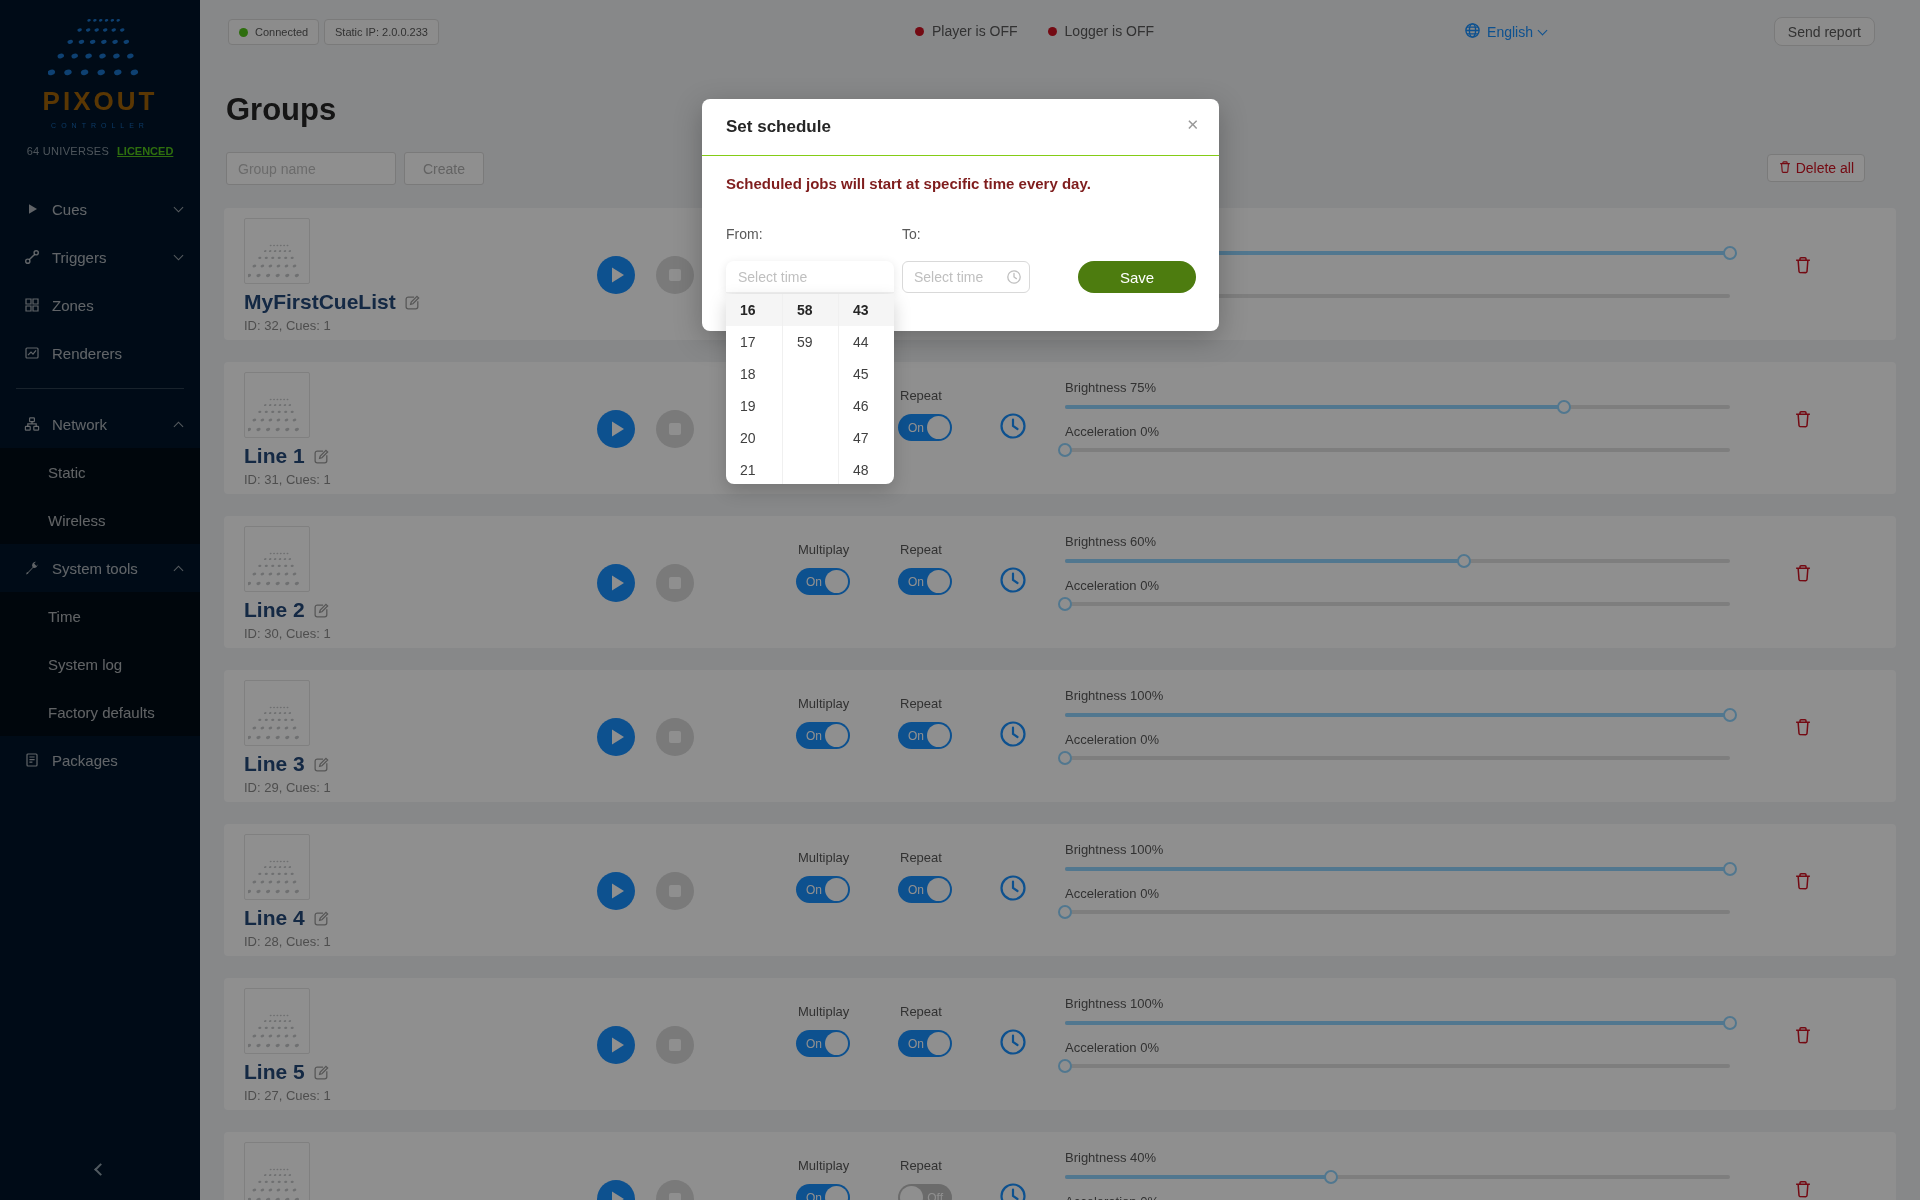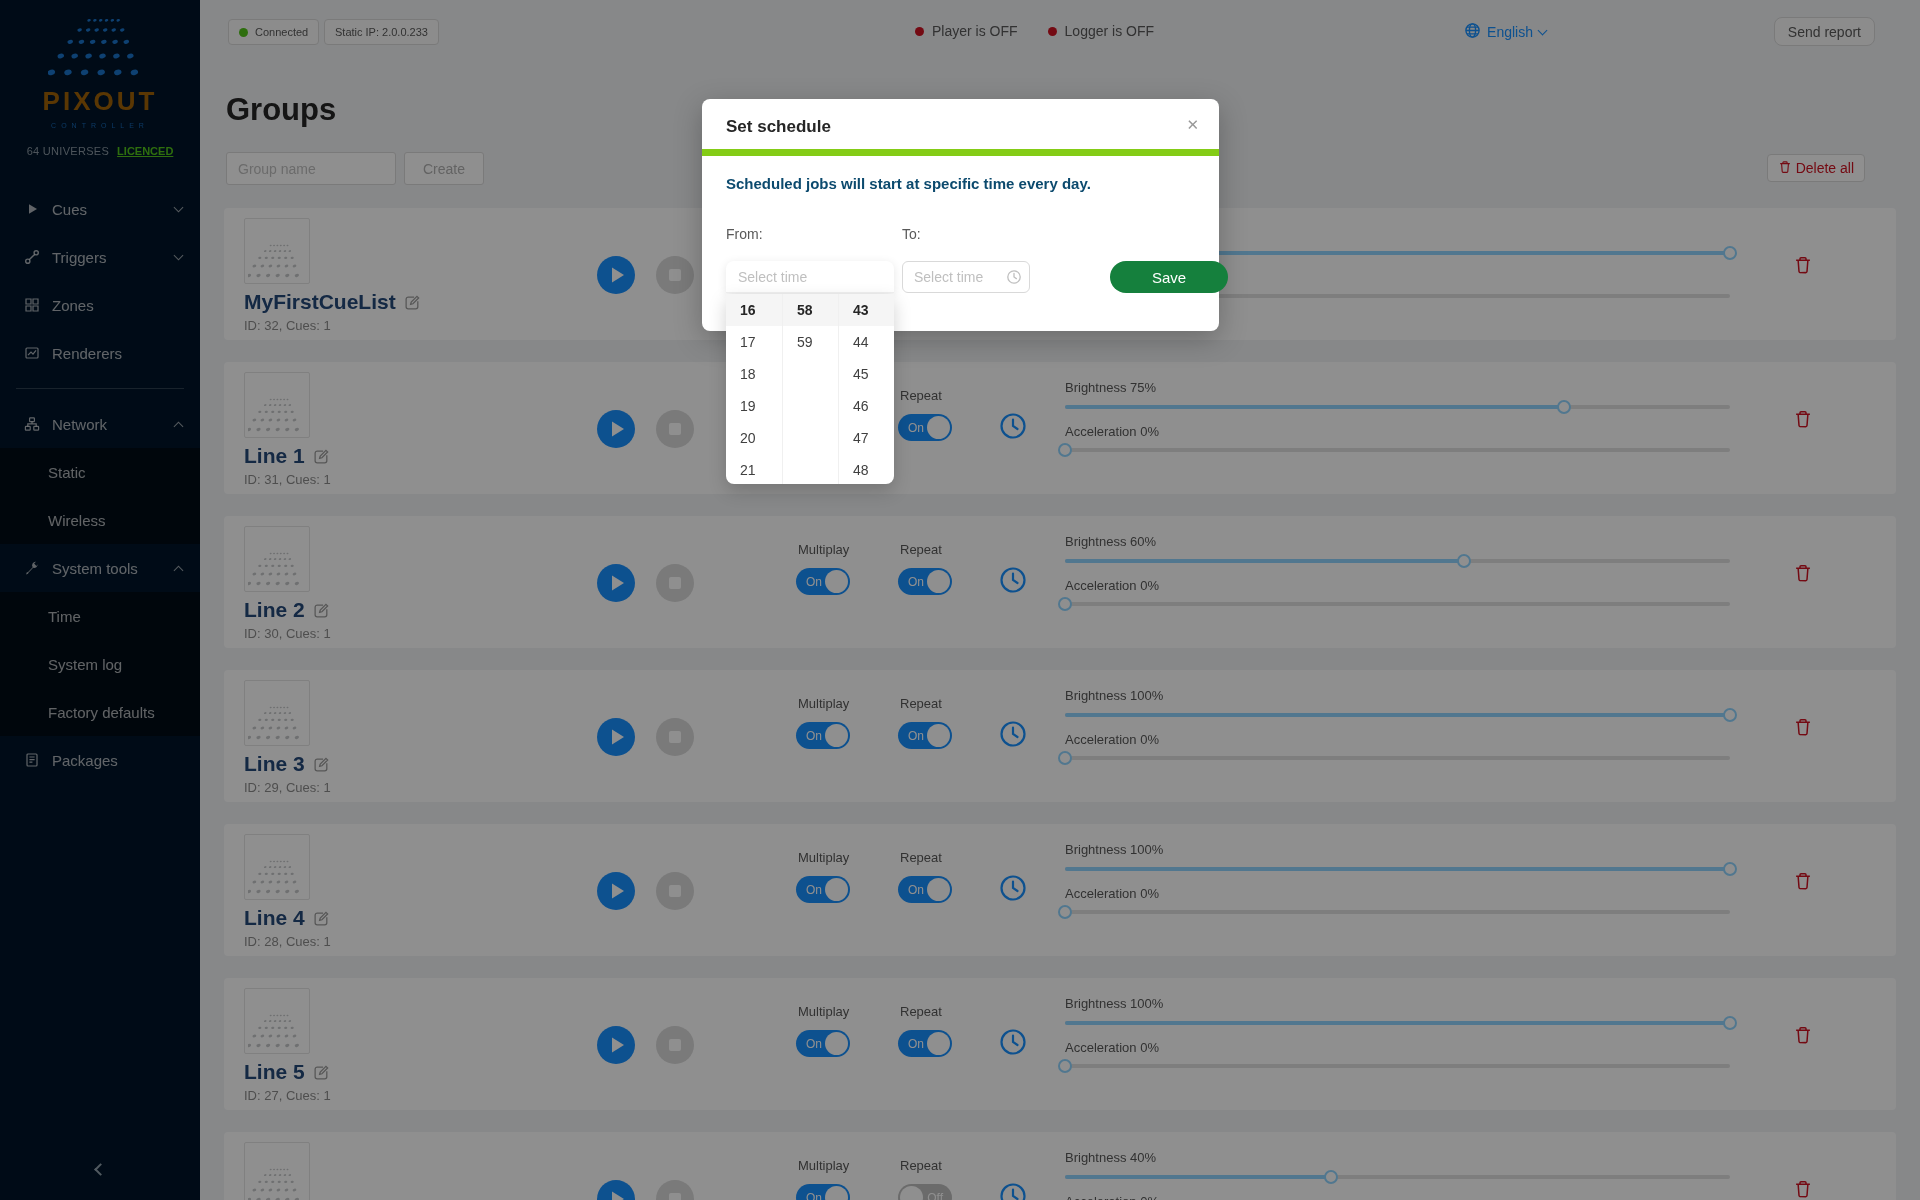--- a/index.html
+++ b/index.html
@@ -83,40 +83,40 @@
   .slider.a { top:81px; }
   .rail { position:absolute; left:0; right:0; top:5px; height:4px; background:#e1e1e1; border-radius:2px; }
   .fill { position:absolute; left:0; top:5px; height:4px; background:#91d5ff; border-radius:2px; }
   .handle { position:absolute; top:0; width:14px; height:14px; margin-left:-7px; border-radius:50%; background:#fff; border:2.5px solid #91d5ff; }
   .trash-btn { position:absolute; left:1568px; top:47px; width:22px; height:22px; background:transparent; border:none; cursor:pointer; color:#cf1322; padding:0; }
   .trash-btn svg { width:20px; height:20px; }
 
   
   .backdrop { position:absolute; inset:0; background:rgba(0,0,0,.44); z-index:100; }
   .modal { position:absolute; left:702px; top:99px; width:517px; height:232px; background:#fff; border-radius:8px; box-shadow:0 8px 28px rgba(0,0,0,.25); z-index:110; }
-  .modal-header { position:absolute; left:0; top:0; right:0; height:57px; border-bottom:7px solid #84cc16; }
+  .modal-header { position:absolute; left:0; top:0; right:0; height:57px; border-bottom:1px solid #84cc16; }
   .modal-title { position:absolute; left:24px; top:18px; font-size:17px; font-weight:bold; color:#262626; }
   .modal-close { position:absolute; right:20px; top:17px; font-size:15px; color:#999; background:none; border:none; cursor:pointer; font-family:inherit; }
-  .modal-msg { position:absolute; left:24px; top:76px; font-size:15px; font-weight:bold; color:#0c4a6e; }
+  .modal-msg { position:absolute; left:24px; top:76px; font-size:15px; font-weight:bold; color:#7f1d1d; }
   .fld-label { position:absolute; top:127px; font-size:14px; color:#595959; }
   .fld-label.from { left:24px; }
   .fld-label.to { left:200px; }
   .from-wrap { position:absolute; left:24px; top:162px; width:168px; z-index:5; }
   .from-input { width:168px; height:32px; border:none; border-bottom:1px solid #f0f0f0; border-radius:8px 8px 0 0; background:#fff; padding:0 12px; font-size:14px; font-family:inherit; box-shadow:0 2px 10px rgba(0,0,0,.10); }
   .from-input::placeholder, .to-input::placeholder { color:#bfbfbf; }
   .time-dropdown { position:absolute; left:0; top:33px; width:168px; height:190px; background:#fff; border-radius:0 0 8px 8px; box-shadow:0 7px 18px rgba(0,0,0,.18); display:flex; overflow:hidden; }
   .t-col { width:56px; overflow:hidden; }
   .t-col + .t-col { border-left:1px solid #f0f0f0; }
   .t-cell { height:32px; line-height:32px; padding-left:14px; font-size:14px; color:#404040; cursor:pointer; }
   .t-cell.sel { background:#f5f5f5; font-weight:bold; color:#262626; }
   .to-wrap { position:absolute; left:200px; top:162px; width:128px; height:32px; }
   .to-input { width:128px; height:32px; border:1px solid #d9d9d9; border-radius:6px; background:#fff; padding:0 28px 0 11px; font-size:14px; font-family:inherit; }
   .to-clock { position:absolute; right:8px; top:8px; width:16px; height:16px; color:#bfbfbf; }
   .to-clock svg { width:16px; height:16px; }
-  .save-btn { position:absolute; left:376px; top:162px; width:118px; height:32px; background:#15803d; color:#fff; border:none; border-radius:16px; font-size:15px; cursor:pointer; font-family:inherit;margin-left:32px; }
+  .save-btn { position:absolute; left:376px; top:162px; width:118px; height:32px; background:#4d7c0f; color:#fff; border:none; border-radius:16px; font-size:15px; cursor:pointer; font-family:inherit; }
 </style>
 </head>
 <body>
 
 <div id="app">
 
   <div class="sidebar">
     <div class="logo-wrap">
       <div class="logo-dots">
           <svg width="104" height="70" viewBox="0 0 112 78">

